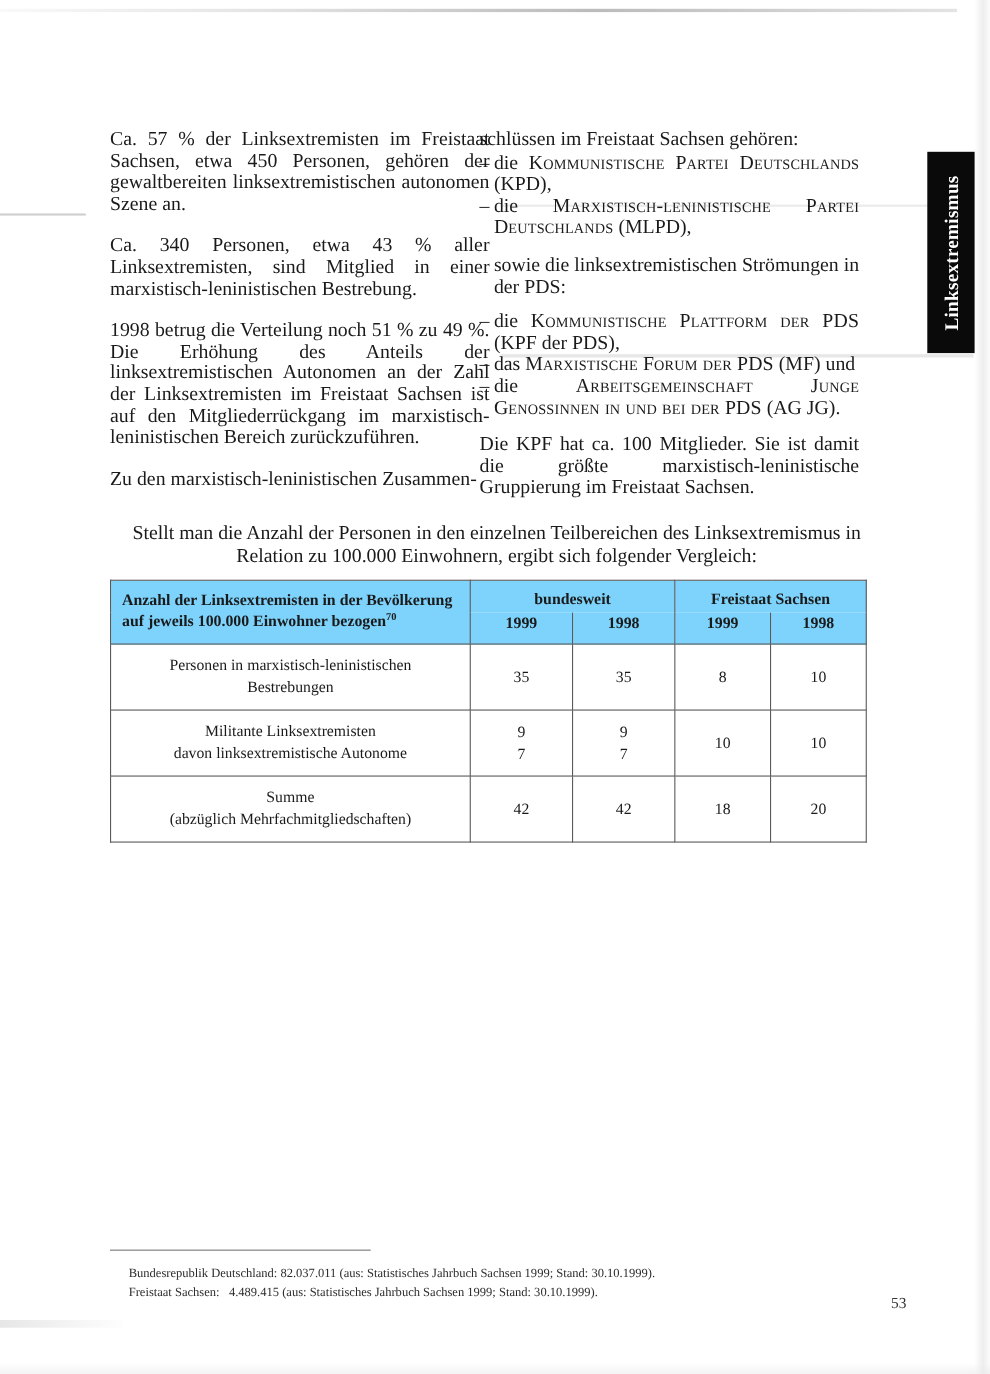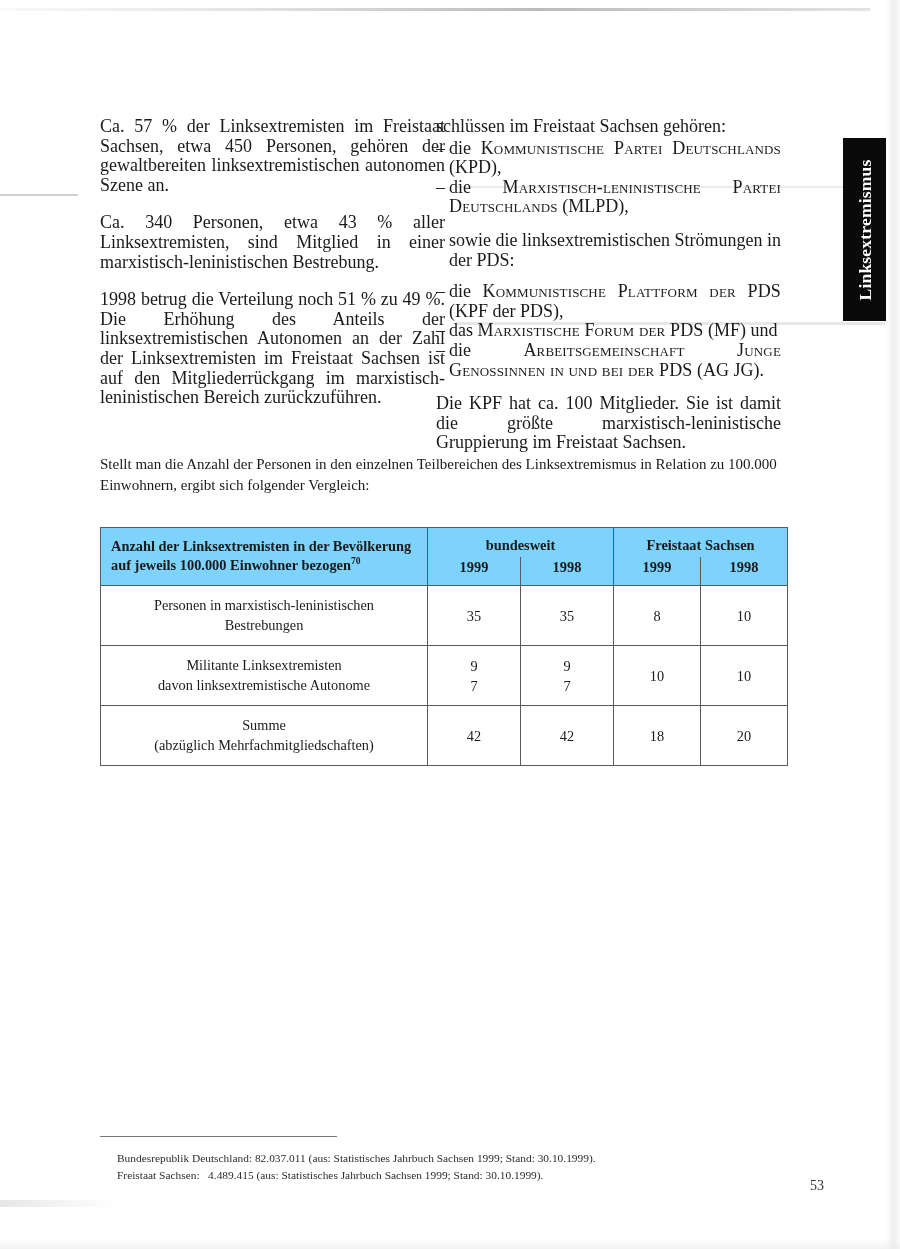--- a/index.html
+++ b/index.html
@@ -118,25 +118,25 @@
     color: #ffffff;
     font-family: "Liberation Serif", "DejaVu Serif", serif;
     font-weight: bold;
     font-size: 17.5px;
     letter-spacing: 0.2px;
   }
 
   
   .intro {
     position: absolute;
-    left: 100px; top: 454px;
+    left: 100px; top: 474px;
     width: 703px;
-    font-size: 15px;
+    font-size: 18px;
     line-height: 21px;
-    text-align: left;
+    text-align: center;
   }
 
   
   .tbl-wrap {
     position: absolute;
     left: 100px; top: 527px;
     width: 688px;
   }
   table.stats {
     border-collapse: collapse;
@@ -233,20 +233,21 @@
   <div class="scan-edge-bottom"></div>
   <div class="scan-mark-left"></div>
   <div class="scan-mark-left2"></div>
   <div class="scan-band-a"></div>
   <div class="scan-band-b"></div>
 
   <div class="col col-left">
     <p class="para">Ca. 57 % der Linksextremisten im Freistaat Sachsen, etwa 450 Personen, gehören der gewaltbereiten linksextremistischen autonomen Szene an.</p>
     <p class="para">Ca. 340 Personen, etwa 43 % aller Linksextremisten, sind Mitglied in einer marxistisch-leninistischen Bestrebung.</p>
     <p class="para">1998 betrug die Verteilung noch 51 % zu 49 %. Die Erhöhung des Anteils der linksextremistischen Autonomen an der Zahl der Linksextremisten im Freistaat Sachsen ist auf den Mitgliederrückgang im marxistisch-leninistischen Bereich zurückzuführen.</p>
+    <p class="para tight">Zu den marxistisch-leninistischen Zusammen-</p>
   </div>
 
   <div class="col col-right">
     <p class="para tight" style="margin-bottom:2px;">schlüssen im Freistaat Sachsen gehören:</p>
 
     <ul class="dashlist">
       <li>
         <span class="dash">–</span><span>die </span><span class="sc">Kommunistische Partei Deutschlands</span><span> (KPD),</span>
       </li>
       <li>

